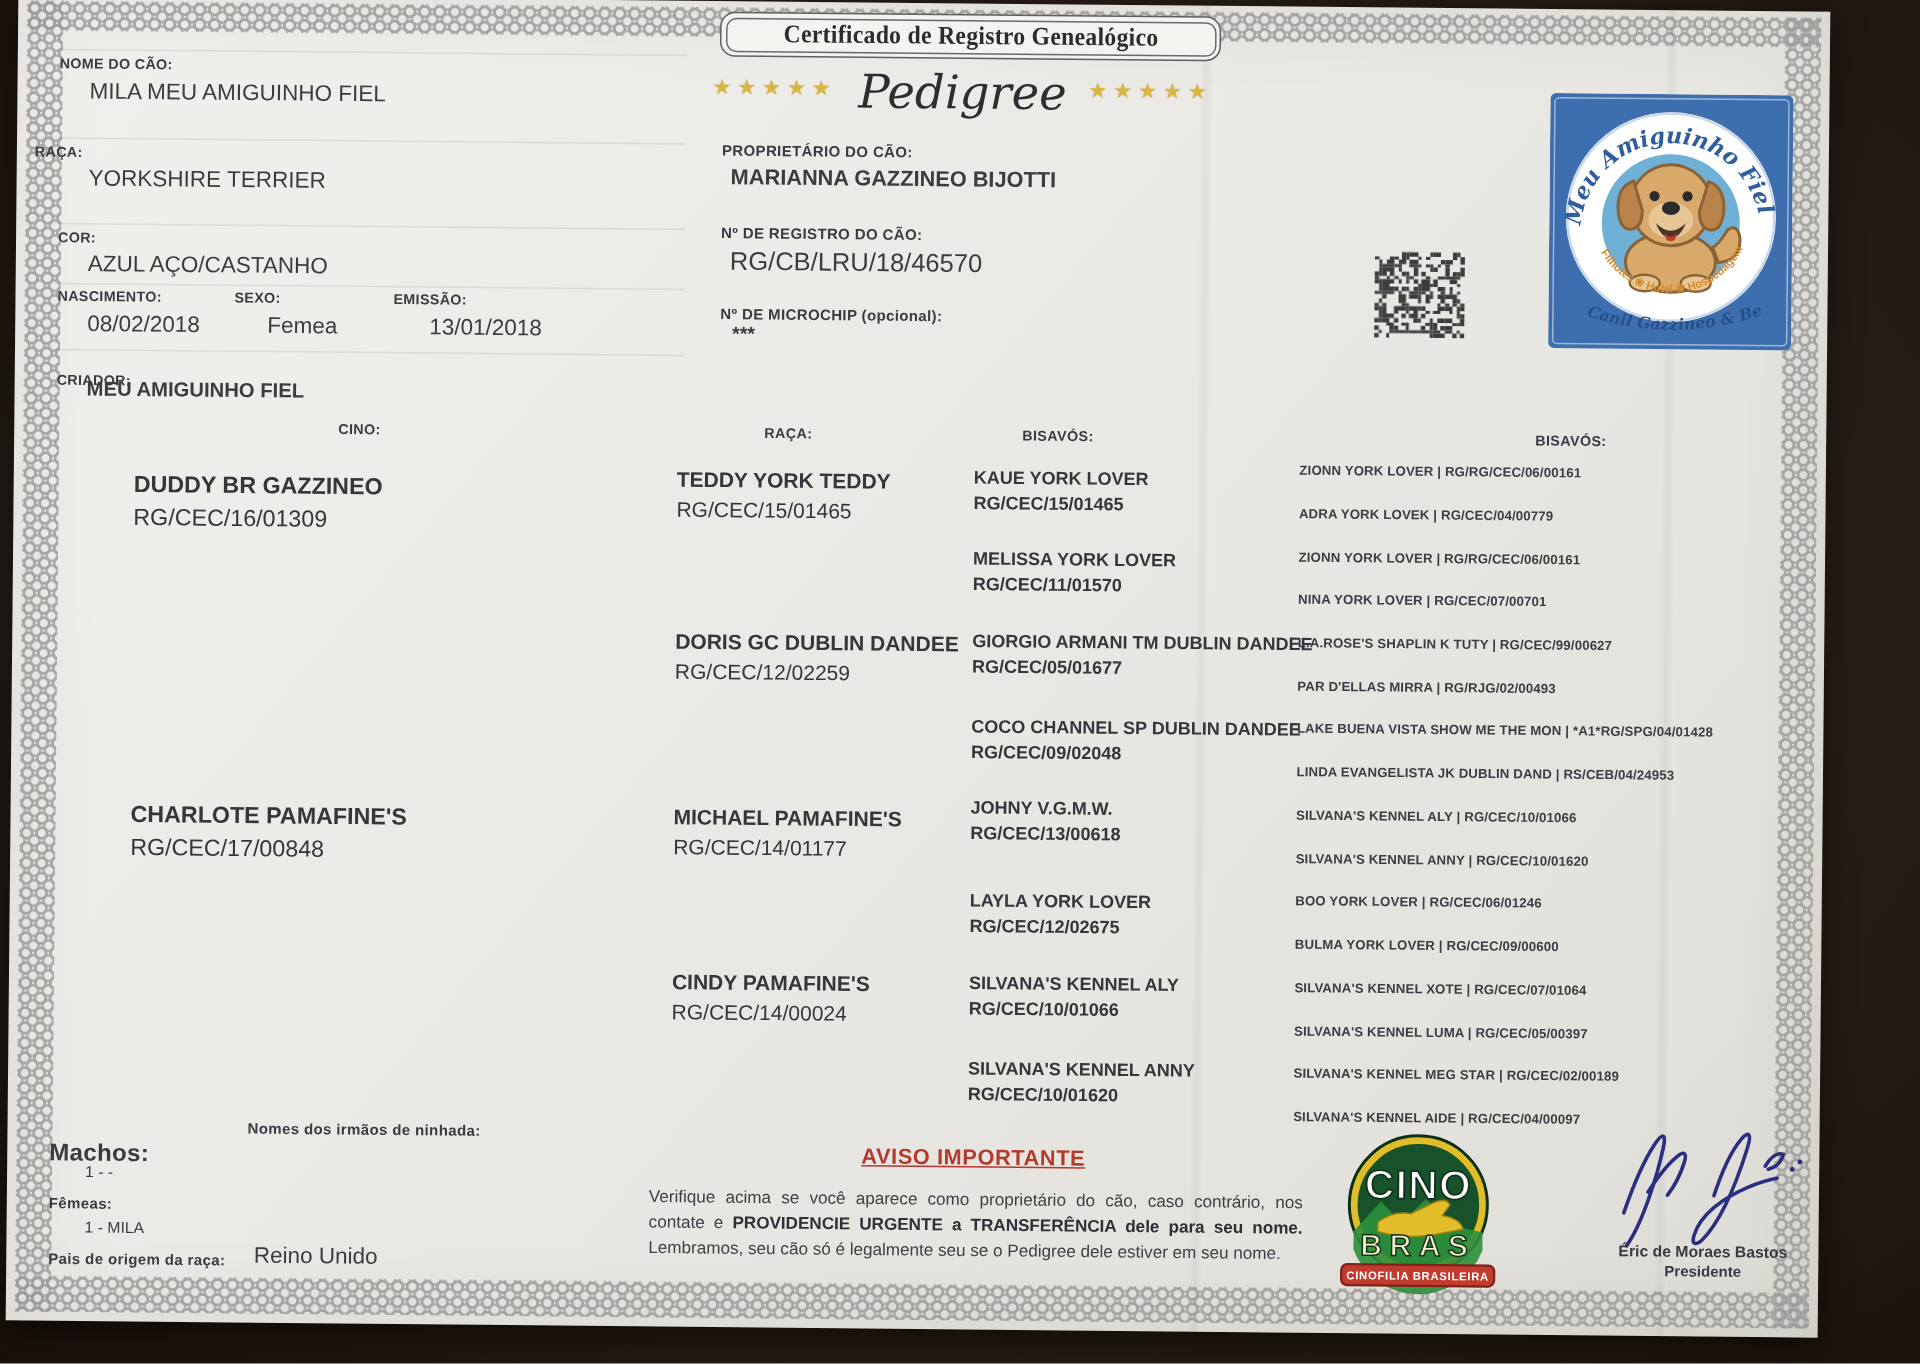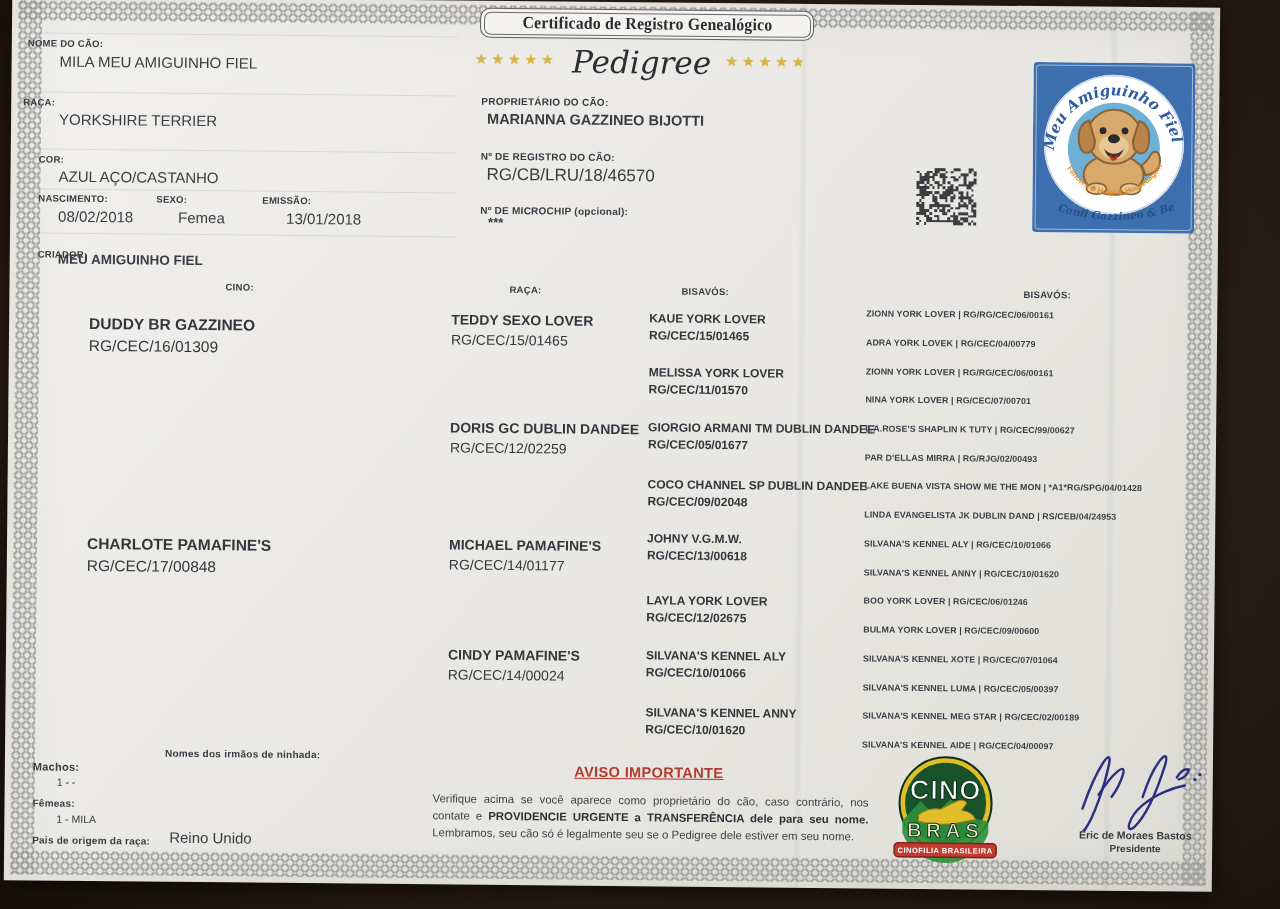--- a/index.html
+++ b/index.html
@@ -85,21 +85,21 @@
   <div class="title-box">
     <span>Certificado de Registro Genealógico</span>
   </div>
   <div class="pedigree-row">
     <span class="stars">★★★★★</span>
     <span class="script">Pedigree</span>
     <span class="stars">★★★★★</span>
   </div>
 
   <div class="sep" style="top:36px"></div>
-  <div class="lbl" style="left:16px;top:41px">NOME DO CÃO:</div>
+  <div class="lbl" style="left:28px;top:41px">NOME DO CÃO:</div>
   <div class="val" style="left:48px;top:56px">MILA MEU AMIGUINHO FIEL</div>
 
   <div class="sep" style="top:95px"></div>
   <div class="lbl" style="left:12px;top:100px">RAÇA:</div>
   <div class="val" style="left:48px;top:114px">YORKSHIRE TERRIER</div>
 
   <div class="sep" style="top:152px"></div>
   <div class="lbl" style="left:28px;top:157px">COR:</div>
   <div class="val" style="left:48px;top:171px">AZUL AÇO/CASTANHO</div>
 
@@ -682,21 +682,21 @@
   <div class="cell cell-pais" style="left:80px;top:316px">
     <div class="nm">DUDDY BR GAZZINEO</div>
     <div class="rg">RG/CEC/16/01309</div>
   </div>
   <div class="cell cell-pais" style="left:80px;top:536px">
     <div class="nm">CHARLOTE PAMAFINE'S</div>
     <div class="rg">RG/CEC/17/00848</div>
   </div>
 
   <div class="cell cell-avos" style="left:442px;top:310px">
-    <div class="nm">TEDDY SEXO LOVER</div>
+    <div class="nm">TEDDY YORK TEDDY</div>
     <div>RG/CEC/15/01465</div>
   </div>
   <div class="cell cell-avos" style="left:442px;top:418px">
     <div class="nm">DORIS GC DUBLIN DANDEE</div>
     <div>RG/CEC/12/02259</div>
   </div>
   <div class="cell cell-avos" style="left:442px;top:535px">
     <div class="nm">MICHAEL PAMAFINE'S</div>
     <div>RG/CEC/14/01177</div>
   </div>
@@ -749,21 +749,21 @@
   <div class="tris" style="top:534px">SILVANA'S KENNEL ALY | RG/CEC/10/01066</div>
   <div class="tris" style="top:563px">SILVANA'S KENNEL ANNY | RG/CEC/10/01620</div>
   <div class="tris" style="top:591px">BOO YORK LOVER | RG/CEC/06/01246</div>
   <div class="tris" style="top:620px">BULMA YORK LOVER | RG/CEC/09/00600</div>
   <div class="tris" style="top:649px">SILVANA'S KENNEL XOTE | RG/CEC/07/01064</div>
   <div class="tris" style="top:678px">SILVANA'S KENNEL LUMA | RG/CEC/05/00397</div>
   <div class="tris" style="top:706px">SILVANA'S KENNEL MEG STAR | RG/CEC/02/00189</div>
   <div class="tris" style="top:735px">SILVANA'S KENNEL AIDE | RG/CEC/04/00097</div>
 
   <div class="lbl" style="left:160px;top:750px;font-size:10px">Nomes dos irmãos de ninhada:</div>
-  <div class="lbl" style="left:28px;top:764px;font-size:11px">Machos:</div>
+  <div class="lbl" style="left:28px;top:764px;font-size:16px">Machos:</div>
   <div class="val" style="left:52px;top:779px;font-size:10.5px">1 - -</div>
   <div class="lbl" style="left:28px;top:801px;font-size:10px">Fêmeas:</div>
   <div class="val" style="left:52px;top:816px;font-size:10.5px">1 - MILA</div>
   <div class="lbl" style="left:28px;top:838px;font-size:10px">Pais de origem da raça:</div>
   <div class="val" style="left:165px;top:831px;font-size:15px">Reino Unido</div>
 
   <div class="aviso-title">AVISO IMPORTANTE</div>
   <div class="aviso-text"><span>Verifique acima se você aparece como proprietário do cão, caso contrário, nos contate e </span><b>PROVIDENCIE URGENTE a TRANSFERÊNCIA dele para seu nome.</b><span> Lembramos, seu cão só é legalmente seu se o Pedigree dele estiver em seu nome.</span></div>
 
   <div class="cino">

